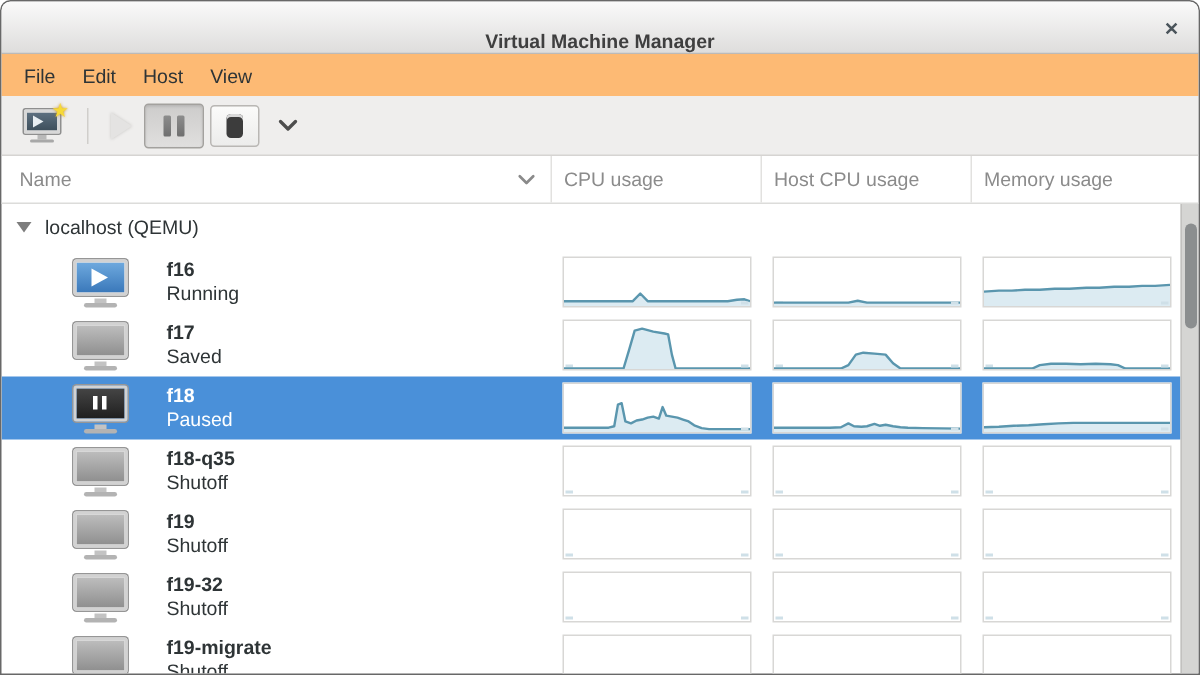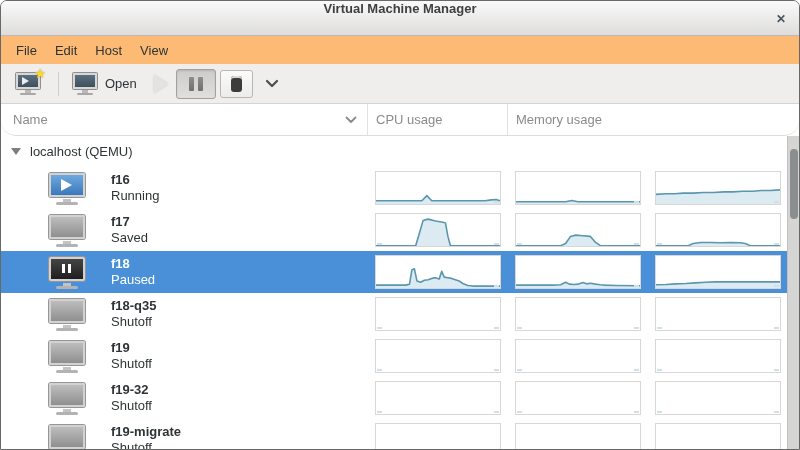--- a/index.html
+++ b/index.html
@@ -2,21 +2,21 @@
 <html><head>
 <meta charset="utf-8">
 <style>
   * { margin:0; padding:0; box-sizing:border-box; }
   html,body { width:800px; height:450px; }
   body { font-family:"Liberation Sans", sans-serif; font-size:13px; color:#2e3436; background:#fff; }
 
   .window { width:800px; height:450px; border:1px solid #686868; border-radius:7px 7px 0 0; overflow:hidden; background:#fff; display:flex; flex-direction:column; }
 
   
-  .titlebar { height:35px; flex:0 0 35px; background:linear-gradient(#fafafa,#dedddc); border-bottom:1px solid #bcbab8; position:relative; display:flex; align-items:flex-start; justify-content:center; }
+  .titlebar { height:35px; flex:0 0 35px; background:linear-gradient(#fafafa,#dedddc); border-bottom:1px solid #bcbab8; position:relative; display:flex; align-items:flex-end; justify-content:center; }
   .title { font-weight:bold; color:#3f3f3f; font-size:13px; }
   .close-btn { position:absolute; right:8px; top:8px; width:20px; height:20px; display:flex; align-items:center; justify-content:center; color:#4a545b; font-weight:bold; font-size:12px; cursor:default; }
 
   
   .menubar { height:28px; flex:0 0 28px; background:#fdba74; display:flex; align-items:center; padding-left:6px; }
   .menu-item { padding:4px 9px; color:#2e3436; }
 
   
   .toolbar { height:40px; flex:0 0 40px; background:#efeeed; border-bottom:1px solid #d6d4d2; display:flex; align-items:center; padding-left:8px; }
   .tb-sep { width:1px; height:24px; background:#d0cecb; margin:0 7px; }
@@ -33,21 +33,21 @@
   .mon .star { position:absolute; right:-4px; top:-6px; font-size:13px; color:#f6d937; text-shadow:0 0 2px #c98f1f; }
   .mon .mplay { position:absolute; left:8px; top:5px; width:0; height:0; border-left:7px solid #e8eef2; border-top:4px solid transparent; border-bottom:4px solid transparent; }
 
   .play-dis { width:0; height:0; border-left:14px solid #e4e3e2; border-top:9px solid transparent; border-bottom:9px solid transparent; filter:drop-shadow(0 0 1px #c6c5c3); margin:0 8px; }
   .pause-glyph { display:flex; gap:4px; padding:4px 7px; }
   .pause-glyph span { width:5px; height:14px; background:linear-gradient(#8d8d8d,#6f6f6f); border-radius:1px; }
   .shut-glyph { width:11px; height:16px; margin:2px 5px; background:#3c3c3c; border-radius:3px; box-shadow:inset 0 2px 0 #d9d9d9; }
   .chev { margin-left:8px; }
 
   
-  .list-header { height:32px; flex:0 0 32px; background:#fff; border-bottom:1px solid #dcdcda; display:flex;border-radius:15px; }
+  .list-header { height:32px; flex:0 0 32px; background:#fff; border-bottom:1px solid #dcdcda; display:flex; }
   .hcell { display:flex; align-items:center; color:#8b8b8b; padding-left:8px; position:relative; }
   .hcell + .hcell { border-left:1px solid #e2e1df; }
   .h-name { width:366px; padding-left:12px; justify-content:space-between; }
   .h-cpu { width:140px; } .h-host { width:140px; } .h-mem { width:140px; }
   .h-sort { margin-right:10px; }
   .h-scroll-gap { width:12px; }
 
   
   .list-body { flex:1; position:relative; display:flex; overflow:hidden; }
   .rows { width:786px; }
@@ -103,28 +103,20 @@
     <div class="tb-btn">
       <div class="mon">
         <div class="scr"></div>
           <div class="neck"></div>
           <div class="base"></div>
         <div class="mplay"></div>
         <div class="star">★</div>
       </div>
     </div>
     <div class="tb-sep"></div>
-    <div class="tb-btn">
-      <div class="mon">
-        <div class="scr"></div>
-          <div class="neck"></div>
-          <div class="base"></div>
-      </div>
-      <span class="tb-label">Open</span>
-    </div>
     <div class="play-dis"></div>
     <div class="tb-btn pressed">
       <div class="pause-glyph">
           <span></span>
           <span></span>
         </div>
     </div>
     <div class="tb-btn framed">
       <div class="shut-glyph"></div>
     </div>
@@ -140,20 +132,23 @@
       <span>Name</span>
       <span class="h-sort">
         <svg width="12" height="8" viewBox="0 0 12 8">
             <polyline points="1.5,1.5 6,6 10.5,1.5" fill="none" stroke="#8a8a8a" stroke-width="1.8" stroke-linecap="round" stroke-linejoin="round"></polyline>
           </svg>
       </span>
     </div>
     <div class="hcell h-cpu">
         <span>CPU usage</span>
       </div>
+    <div class="hcell h-host">
+        <span>Host CPU usage</span>
+      </div>
     <div class="hcell h-mem">
         <span>Memory usage</span>
       </div>
     <div class="h-scroll-gap"></div>
   </div>
 
   <div class="list-body">
     <div class="rows">
 
       <div class="host-row">

